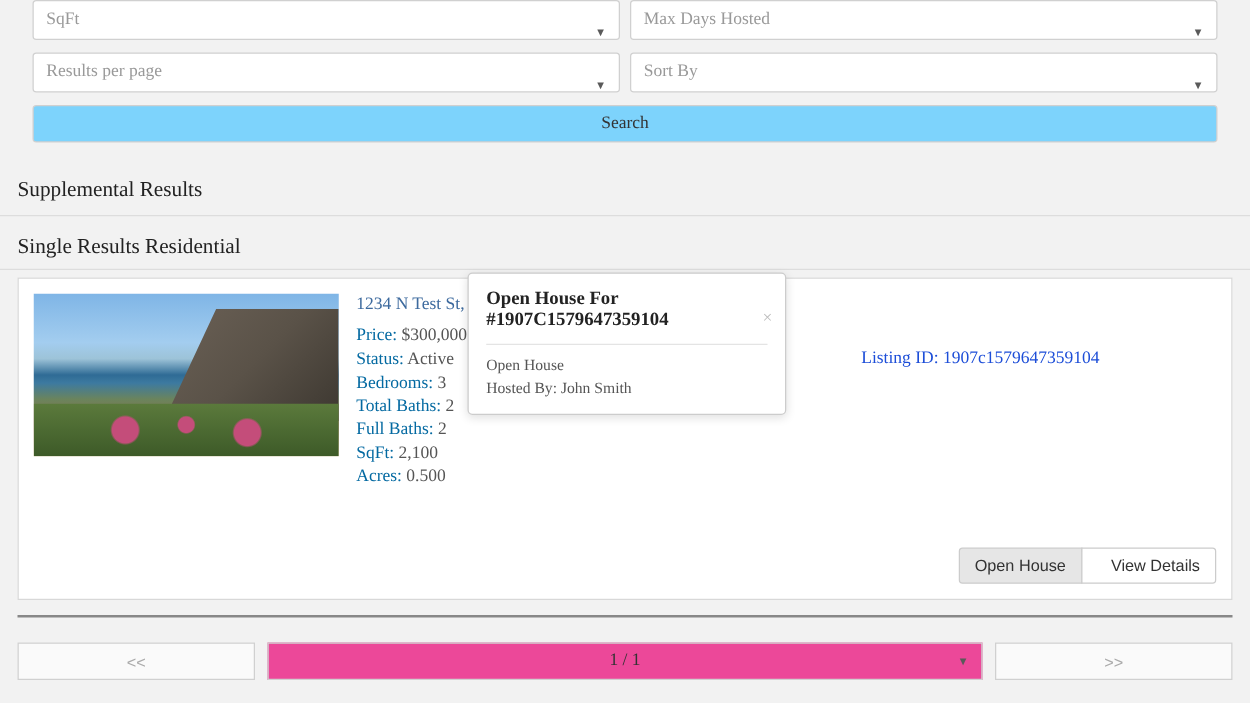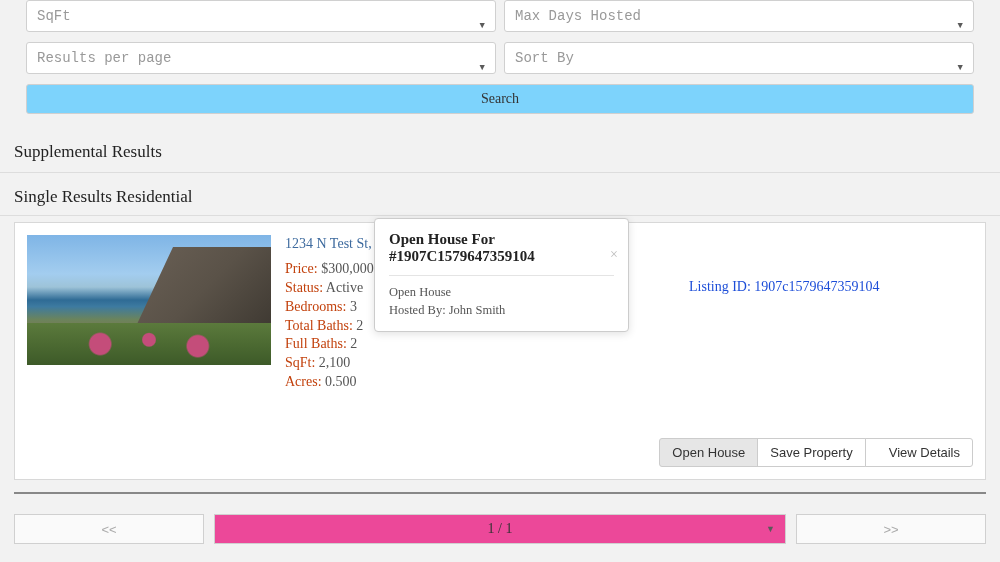--- a/index.html
+++ b/index.html
@@ -12,21 +12,20 @@
     color: #333;
     position: relative;
   }
   .filters {
     padding: 0 26px;
   }
   .filter-row {
     display: flex;
     gap: 8px;
     margin-bottom: 10px;
-    font-family: Liberation Mono, monospace;
   }
   .filter-cell {
     flex: 1;
     position: relative;
   }
   .select-box {
     width: 100%;
     background: #fff;
     border: 1px solid #d0d0d0;
     border-radius: 3px;
@@ -115,21 +114,21 @@
     font-size: 14px;
     color: #333;
     line-height: 1.35;
   }
   .listing-title {
     color: #3d6a9e;
     margin-bottom: 6px;
     display: block;
   }
   .details-line { white-space: nowrap; }
-  .details-line .label { color: #c2410c; }
+  .details-line .label { color: #0369a1; }
   .details-line .val { color: #555; }
   .listing-id {
     flex: 1;
     color: #1d4ed8;
     padding-top: 44px;
     padding-left: 160px;
     font-size: 14px;
   }
   .popover {
     position: absolute;
@@ -257,21 +256,20 @@
           <div class="details-line"><span class="label">SqFt: </span><span class="val">2,100</span></div>
           <div class="details-line"><span class="label">Acres: </span><span class="val">0.500</span></div>
         </div>
     </div>
     <div class="listing-id">
       <span>Listing ID:</span> <span>1907c1579647359104</span>
     </div>
   </div>
   <div class="listing-actions">
     <button class="action-btn active">Open House</button>
-    <button class="action-btn">Save Property</button>
     <button class="action-btn">View Details</button>
   </div>
 </div>
 
 <div class="divider-line"></div>
 
 <div class="pager">
   <button class="pager-prev">&lt;&lt;</button>
   <div class="pager-mid">1 / 1</div>
   <button class="pager-next">&gt;&gt;</button>

